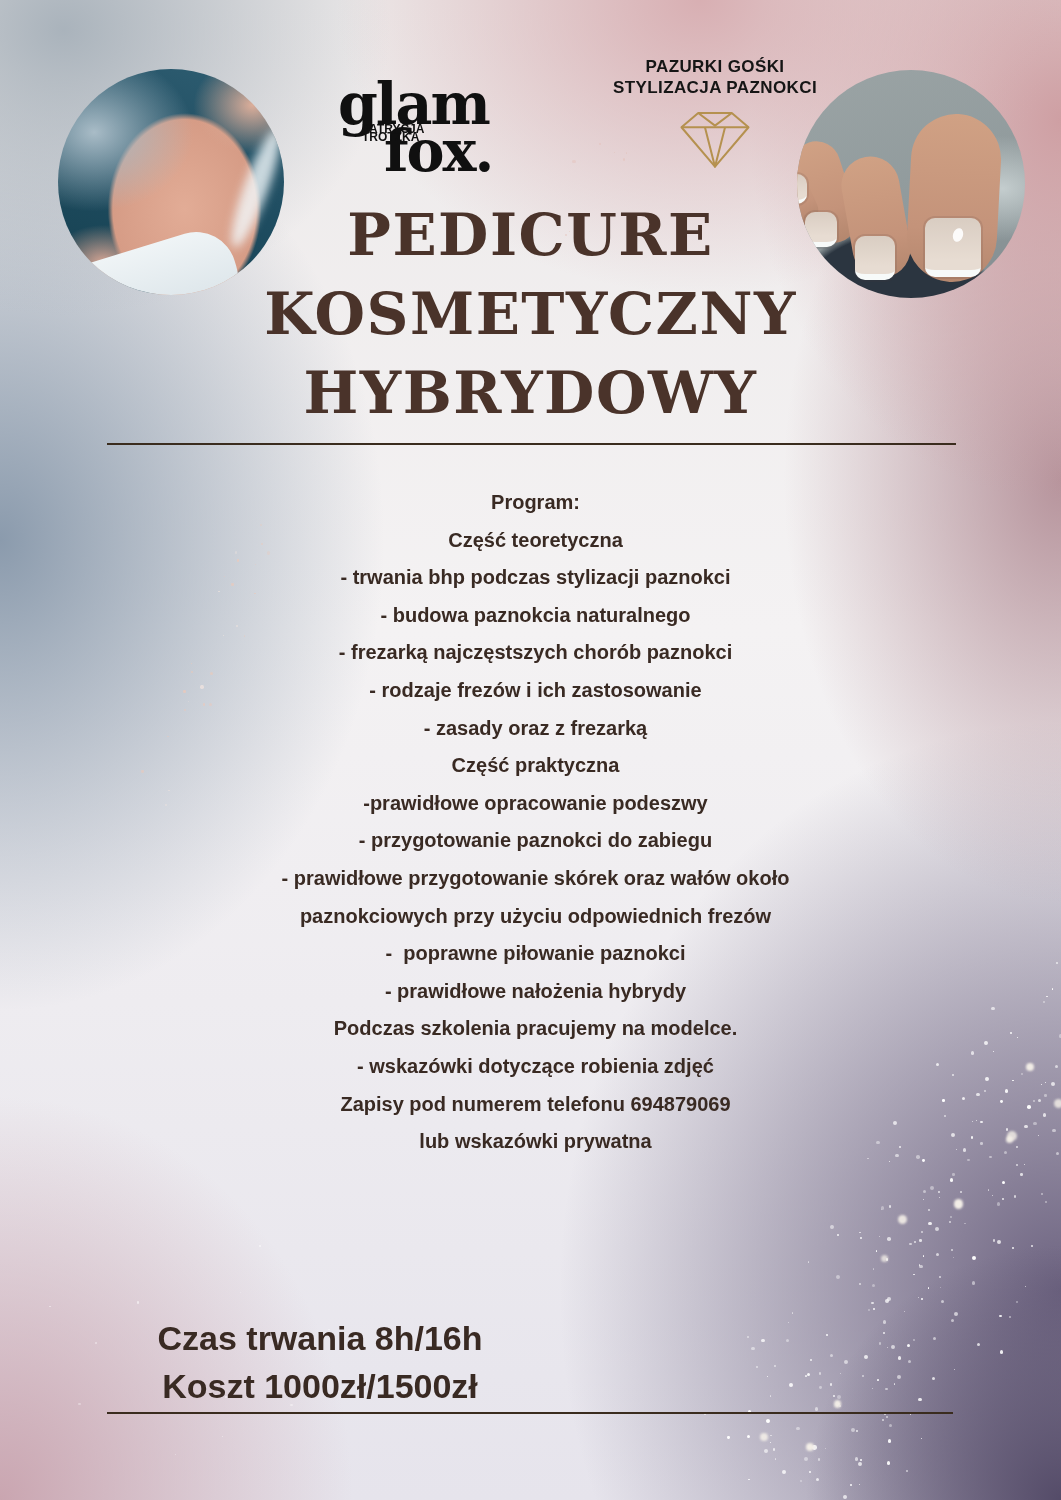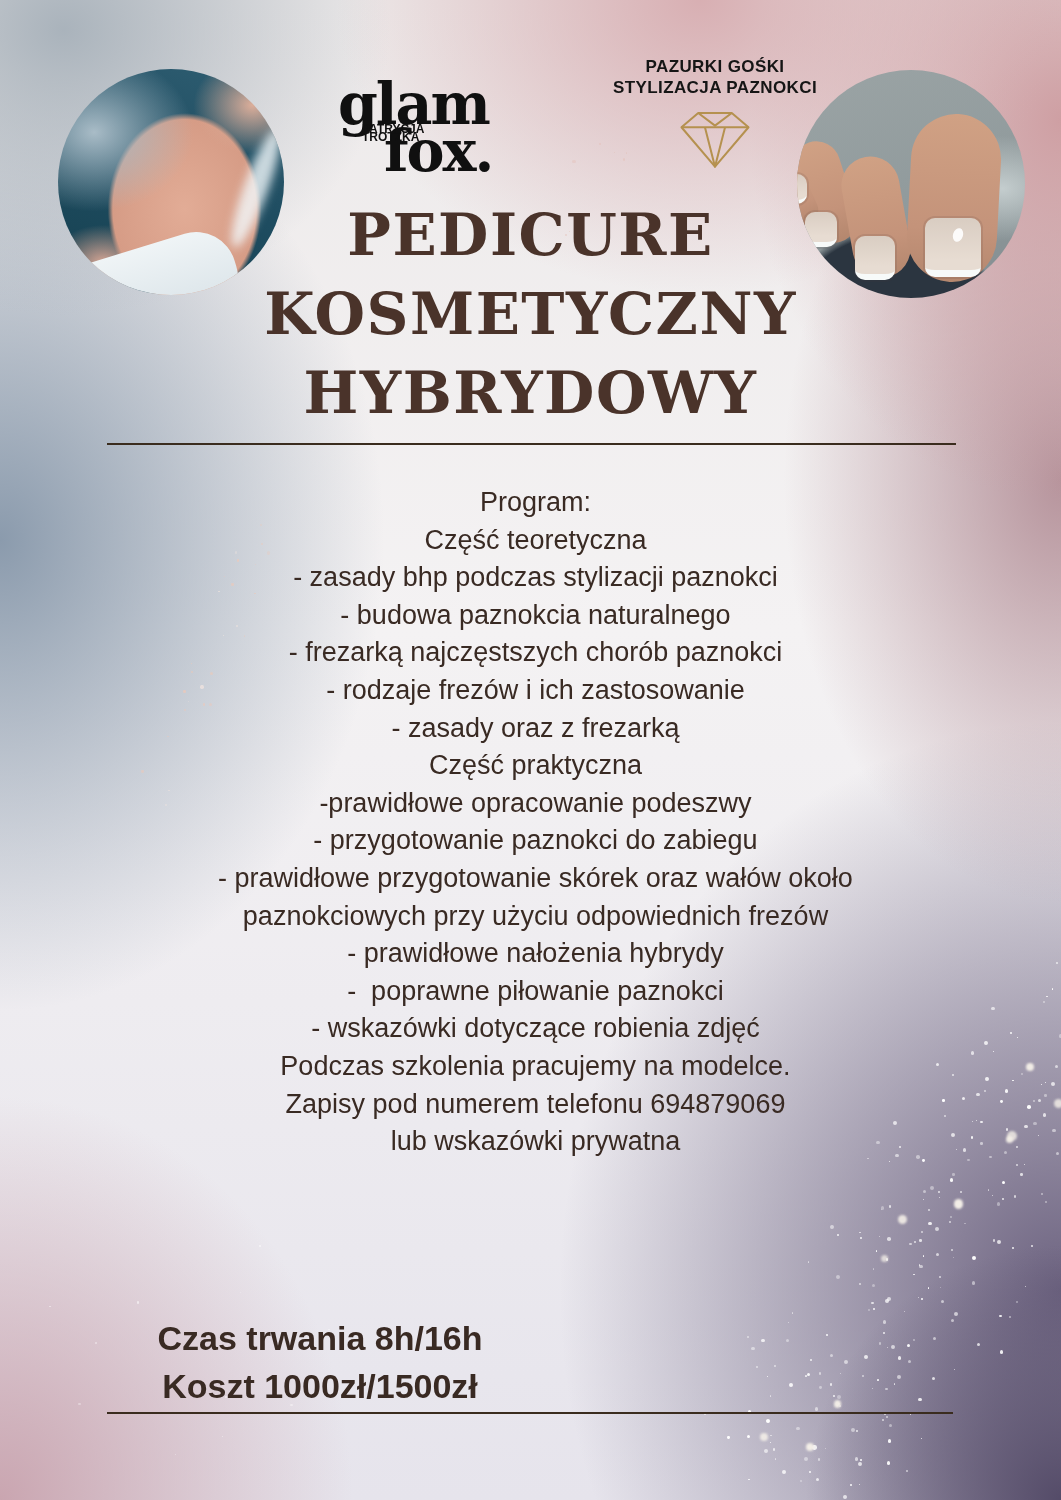--- a/index.html
+++ b/index.html
@@ -66,21 +66,21 @@
   
   .title{position:absolute;left:0;top:196px;width:100%;text-align:center;color:var(--title-color,#4a332a);font-family:"DejaVu Serif",serif;}
   .title-line{font-size:58px;line-height:79px;font-weight:700;letter-spacing:1.5px;}
 
   .divider{position:absolute;height:2px;background:var(--line-color,#3a2c1e);}
   .divider-top{left:107px;top:443px;width:849px;}
   .divider-bottom{left:107px;top:1412px;width:846px;}
 
   
   .program{position:absolute;left:0;top:484px;width:100%;text-align:center;color:var(--text-color,#392a23);}
-  .pline{font-size:27px;line-height:37.6px;font-weight:400;white-space:pre-wrap;padding-left:10px;}
+  .pline{font-size:20px;line-height:37.6px;font-weight:700;white-space:pre-wrap;padding-left:10px;}
 
   
   .footer{position:absolute;left:150px;top:1314px;width:340px;text-align:center;color:var(--text-color,#392a23);}
   .fline{font-size:34px;line-height:48px;font-weight:700;white-space:nowrap;}
 </style>
 </head>
 <body>
 
 <div class="poster">
 
@@ -407,34 +407,34 @@
       <div class="title-line">KOSMETYCZNY</div>
       <div class="title-line">HYBRYDOWY</div>
     </div>
 
   <div class="divider divider-top"></div>
 
   <div class="program">
     <div class="pline">Program:</div>
     <div>
         <div class="pline">Część teoretyczna</div>
-        <div class="pline">- zasady bhp podczas stylizacji paznokci</div>
+        <div class="pline">- trwania bhp podczas stylizacji paznokci</div>
         <div class="pline">- budowa paznokcia naturalnego</div>
         <div class="pline">- frezarką najczęstszych chorób paznokci</div>
         <div class="pline">- rodzaje frezów i ich zastosowanie</div>
         <div class="pline">- zasady oraz z frezarką</div>
         <div class="pline">Część praktyczna</div>
         <div class="pline">-prawidłowe opracowanie podeszwy</div>
         <div class="pline">- przygotowanie paznokci do zabiegu</div>
         <div class="pline">- prawidłowe przygotowanie skórek oraz wałów około</div>
         <div class="pline">paznokciowych przy użyciu odpowiednich frezów</div>
+        <div class="pline">-  poprawne piłowanie paznokci</div>
         <div class="pline">- prawidłowe nałożenia hybrydy</div>
-        <div class="pline">-  poprawne piłowanie paznokci</div>
+        <div class="pline">Podczas szkolenia pracujemy na modelce.</div>
         <div class="pline">- wskazówki dotyczące robienia zdjęć</div>
-        <div class="pline">Podczas szkolenia pracujemy na modelce.</div>
         <div class="pline">Zapisy pod numerem telefonu 694879069</div>
         <div class="pline">lub wskazówki prywatna</div>
       </div>
   </div>
 
   <div class="footer">
     <div class="fline">Czas trwania 8h/16h</div>
     <div class="fline">Koszt 1000zł/1500zł</div>
   </div>
 

